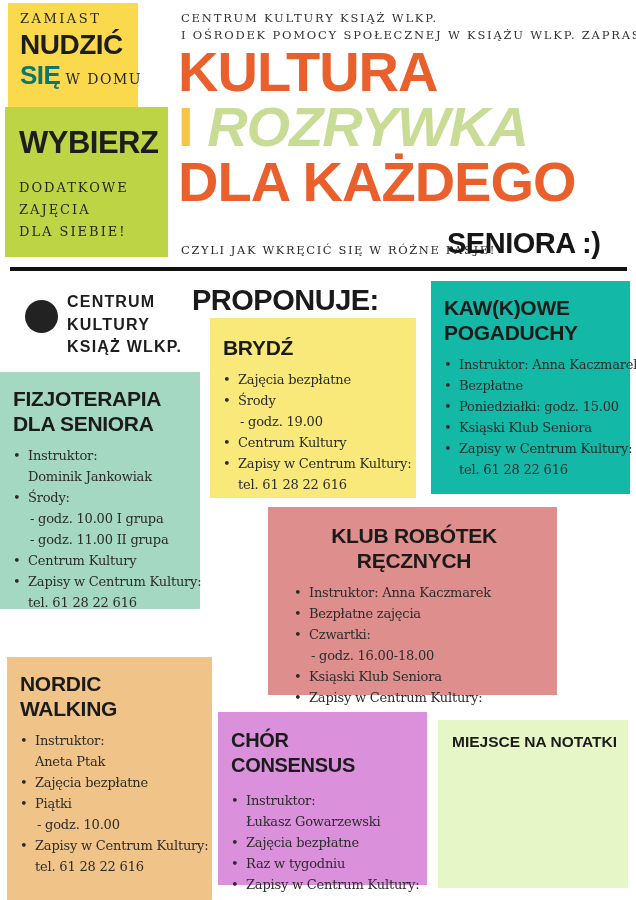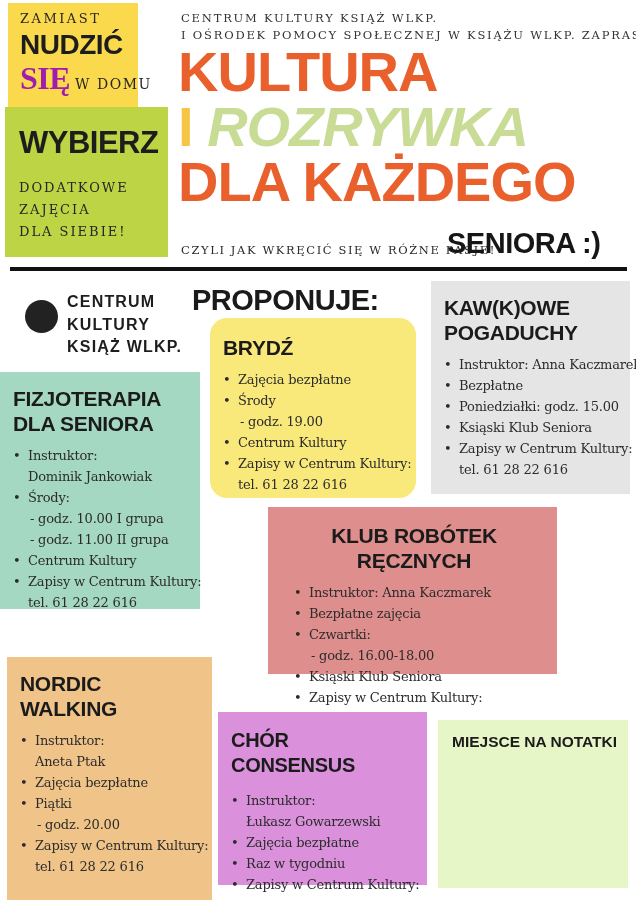--- a/index.html
+++ b/index.html
@@ -6,21 +6,21 @@
   #poster{
     position:relative;width:636px;height:900px;background:#ffffff;
     font-family:"DejaVu Serif",serif;color:#2e2e2e;overflow:hidden;margin:0 auto;
   }
   .abs{position:absolute;}
   
   .yellow-box{left:8px;top:3px;width:130px;height:129px;background:#fbd94d;padding:8px 0 0 12px;box-sizing:border-box;}
   .zamiast{font-size:13px;letter-spacing:2.5px;color:#262626;}
   .nudzic{font-family:"Liberation Sans",sans-serif;font-weight:bold;font-size:28px;line-height:31px;color:#1d1d1d;letter-spacing:-0.5px;margin-top:3px;}
   .sie-row{white-space:nowrap;}
-  .sie{font-family:Liberation Serif, serif;font-weight:bold;font-size:32px;color:#a21caf;letter-spacing:-0.5px;}
+  .sie{font-family:Liberation Sans, sans-serif;font-weight:bold;font-size:26px;color:#0f766e;letter-spacing:-0.5px;}
   .w-domu{font-size:14px;letter-spacing:1.5px;color:#262626;margin-left:5px;}
   .green-box{left:5px;top:107px;width:163px;height:150px;background:#bdd544;padding:18px 16px 0 14px;box-sizing:border-box;}
   .wybierz{font-family:"Liberation Sans",sans-serif;font-weight:bold;font-size:31px;color:#1d1d1d;letter-spacing:-0.5px;}
   .extra-lines{margin-top:16px;font-size:13px;letter-spacing:2px;color:#262626;line-height:22px;}
   
   .org{left:181px;top:10px;font-size:11.5px;letter-spacing:1.8px;color:#333;line-height:17px;white-space:nowrap;}
   .big-title{left:178px;top:44px;font-family:"Liberation Sans",sans-serif;font-weight:bold;font-size:56px;line-height:55px;letter-spacing:-1px;white-space:nowrap;}
   .t-orange{color:#e9602c;}
   .t-yellow{color:#f6c545;}
   .t-green{color:#c9dc96;font-style:italic;}
@@ -34,23 +34,23 @@
   
   .card{box-sizing:border-box;padding:14px 10px 10px 13px;}
   .card-title{font-family:"Liberation Sans",sans-serif;font-weight:bold;font-size:21px;line-height:25px;color:#1b1b1b;letter-spacing:-0.3px;margin-bottom:9px;}
   .card-title.center{text-align:center;}
   .card-lines{font-size:13px;line-height:21px;letter-spacing:-0.2px;color:#2c2c2c;}
   .row{display:flex;white-space:nowrap;}
   .row .dot{width:15px;flex:0 0 15px;text-align:left;}
   .row.sub .txt{padding-left:2px;}
   .row.cont .txt,.row.sub .txt{display:block;}
   .card--fizjo{left:0;top:372px;width:200px;height:237px;}
-  .card--brydz{left:210px;top:318px;width:206px;height:180px;padding-top:17px;border-radius:17px;}
+  .card--brydz{left:210px;top:318px;width:206px;height:180px;padding-top:17px;}
   .card--kawkowe{left:431px;top:281px;width:199px;height:213px;}
-  .card--klub{left:268px;top:507px;width:289px;height:167px;padding-left:26px;padding-top:16px;}
+  .card--klub{left:268px;top:507px;width:289px;height:188px;padding-left:26px;padding-top:16px;}
   .card--klub .card-title{margin-left:-13px;}
   .card--nordic{left:7px;top:657px;width:205px;height:273px;}
   .card--chor{left:218px;top:712px;width:209px;height:173px;padding-top:16px;}
   .card--chor .card-title{font-size:20px;margin-bottom:12px;}
   .card--notatki{left:438px;top:720px;width:190px;height:168px;padding-top:9px;}
   .card--notatki .card-title{font-size:15.5px;letter-spacing:0;}
 </style>
 </head>
 <body>
 
@@ -161,21 +161,21 @@
         <div class="row bullet">
           <span class="dot">•</span>
           <span class="txt">Zapisy w Centrum Kultury:</span>
         </div>
         <div class="row cont">
           <span class="dot"></span>
           <span class="txt">tel. 61 28 22 616</span>
         </div>
       </div>
     </div>
-  <div class="abs card card--kawkowe" style="background: #e5e5e5;">
+  <div class="abs card card--kawkowe" style="background: #14b8a6;">
       <div class="card-title">
         <div>KAW(K)OWE</div>
         <div>POGADUCHY</div>
       </div>
       <div class="card-lines">
         <div class="row bullet">
           <span class="dot">•</span>
           <span class="txt">Instruktor: Anna Kaczmarek</span>
         </div>
         <div class="row bullet">
@@ -252,21 +252,21 @@
         <div class="row bullet">
           <span class="dot">•</span>
           <span class="txt">Zajęcia bezpłatne</span>
         </div>
         <div class="row bullet">
           <span class="dot">•</span>
           <span class="txt">Piątki</span>
         </div>
         <div class="row sub">
           <span class="dot"></span>
-          <span class="txt">- godz. 20.00</span>
+          <span class="txt">- godz. 10.00</span>
         </div>
         <div class="row bullet">
           <span class="dot">•</span>
           <span class="txt">Zapisy w Centrum Kultury:</span>
         </div>
         <div class="row cont">
           <span class="dot"></span>
           <span class="txt">tel. 61 28 22 616</span>
         </div>
       </div>

